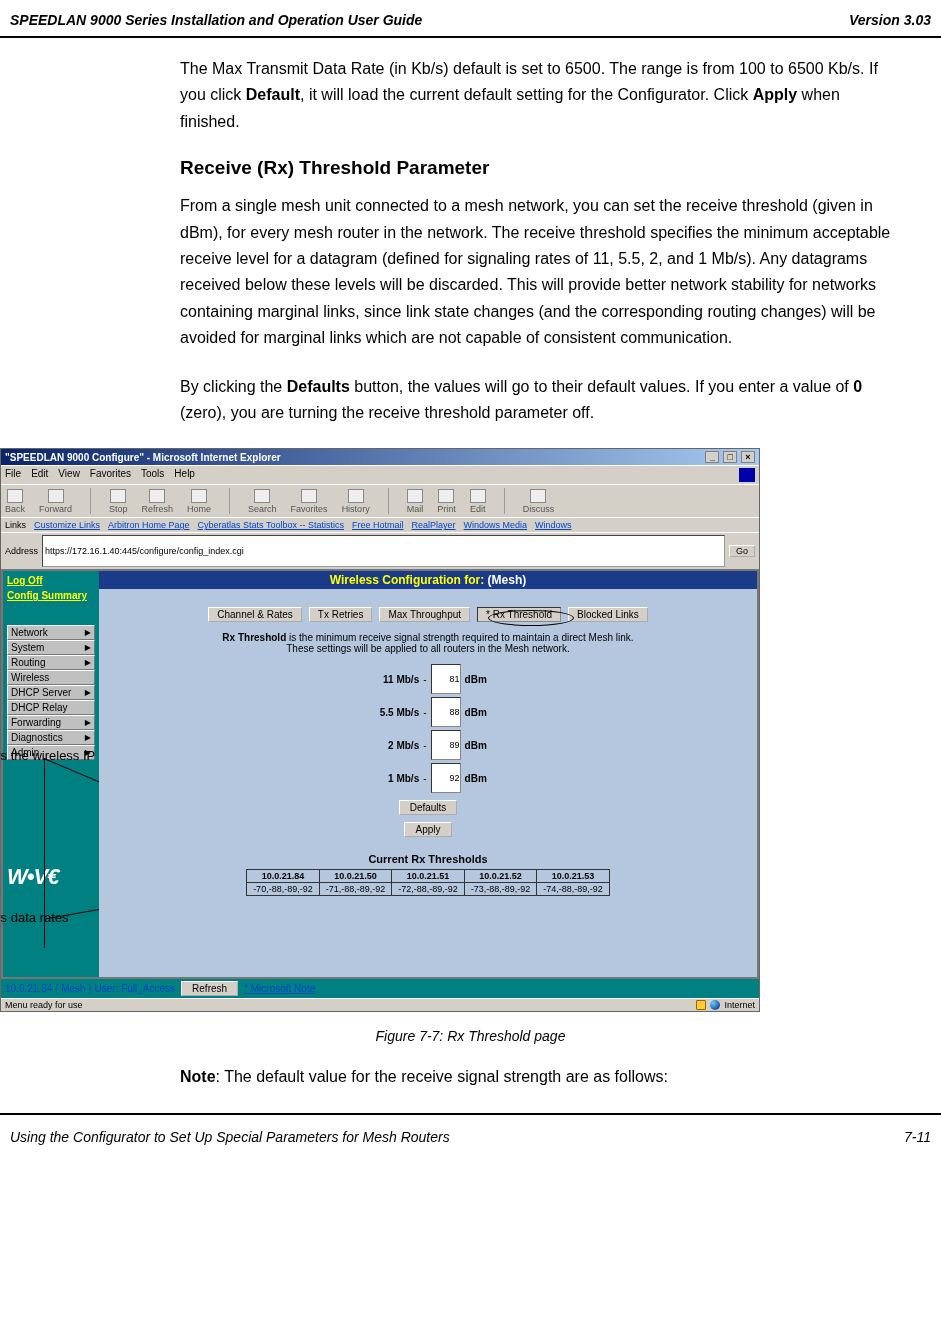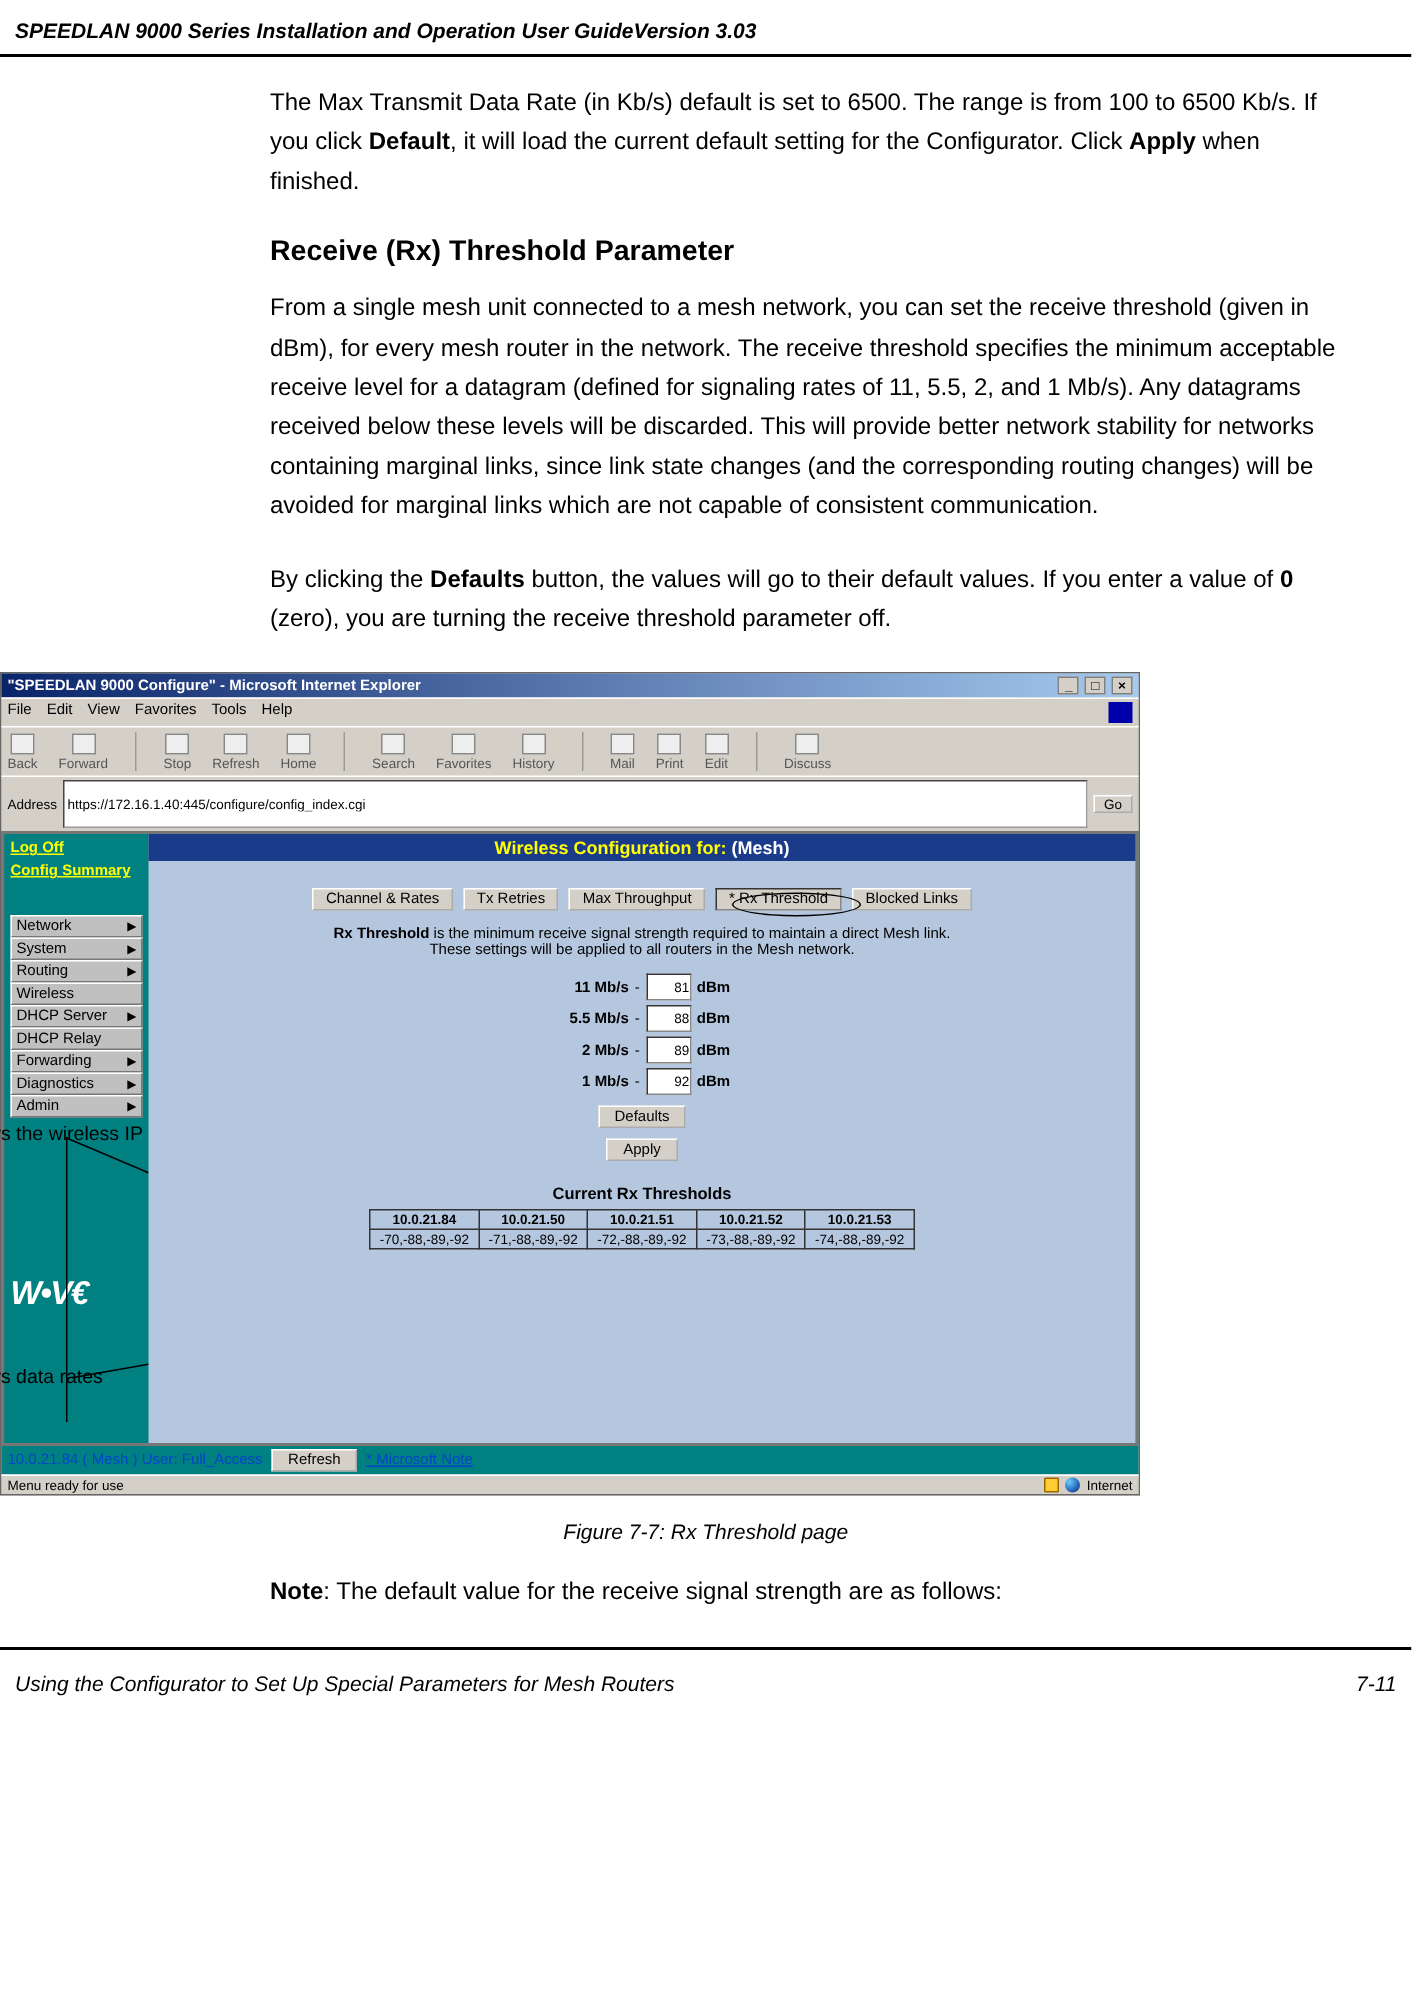--- a/index.html
+++ b/index.html
@@ -5,21 +5,21 @@
   * { box-sizing: border-box; margin: 0; padding: 0; }
   body {
     width: 941px;
     font-family: Arial, Helvetica, sans-serif;
     color: #000;
     background: #fff;
     padding: 0;
   }
   .page-header {
     display: flex;
-    justify-content: flex-start;
+    justify-content: space-between;
     align-items: flex-end;
     padding: 12px 10px 8px 10px;
     font-style: italic;
     font-weight: bold;
     font-size: 14px;
     border-bottom: 2px solid #000;
     margin-bottom: 18px;
   }
   .content {
     padding: 0 40px 0 180px;
@@ -87,21 +87,21 @@
   .main{flex:1;background:#b5c7de;position:relative;}
   .confbar{background:#1a3a8a;color:#ff0;font-weight:bold;text-align:center;padding:2px;font-size:12px;}
   .confbar .wt{color:#fff;}
   .tabrow{display:flex;justify-content:center;gap:7px;margin:18px 0 10px 0;}
   .tab{border:1px outset #fff;background:#d4d0c8;padding:1px 8px;font-size:10px;}
   .tab.active{border:1px inset #888;}
   .infotext{text-align:center;font-size:10px;padding:0 30px;margin-bottom:10px;}
   .thresholds{display:flex;flex-direction:column;align-items:center;gap:3px;font-size:10px;justify-content:space-between;}
   .thresholds .row{display:flex;align-items:center;gap:4px;}
   .thresholds .lbl{width:50px;text-align:right;font-weight:bold;}
-  .thresholds input{width:30px;height:18px;font-size:9px;text-align:right;border:1px inset #888;}
+  .thresholds input{width:30px;height:30px;font-size:9px;text-align:right;border:1px inset #888;}
   .btn{border:1px outset #fff;background:#d4d0c8;padding:1px 10px;font-size:10px;margin-top:4px;}
   .section-title{text-align:center;font-weight:bold;font-size:11px;margin-top:16px;}
   .table{margin:4px auto;border-collapse:collapse;font-size:9px;}
   .table th,.table td{border:1px solid #333;padding:1px 6px;text-align:center;font-weight:bold;}
   .table td{font-weight:normal;}
   .footer-app{display:flex;align-items:center;gap:6px;background:#008080;padding:2px 4px;color:#04c;font-size:10px;}
   .footer-app .user{text-decoration:none;}
   .footer-app .note{text-decoration:underline;}
   .statusbar{display:flex;justify-content:space-between;align-items:center;background:#d4d0c8;border-top:1px solid #fff;padding:1px 4px;font-size:9px;}
   .statusbar .right{display:flex;align-items:center;gap:4px;}
@@ -210,20 +210,30 @@
         </div>
       <div class="tbtn">
           <div class="ticon"></div>
           <span>Edit</span>
         </div>
       <div class="sep"></div>
       <div class="tbtn">
           <div class="ticon"></div>
           <span>Discuss</span>
         </div>
+    </div>
+    <div class="linksbar">
+      <span>Links</span>
+      <a>Customize Links</a>
+      <a>Arbitron Home Page</a>
+      <a>Cyberatlas Stats Toolbox -- Statistics</a>
+      <a>Free Hotmail</a>
+      <a>RealPlayer</a>
+      <a>Windows Media</a>
+      <a>Windows</a>
     </div>
     <div class="addrbar">
       <span>Address</span>
       <input value="https://172.16.1.40:445/configure/config_index.cgi" style="">
       <span class="gobtn">Go</span>
     </div>
 
     <div class="app">
       <div class="sidebar">
         <div class="top">

